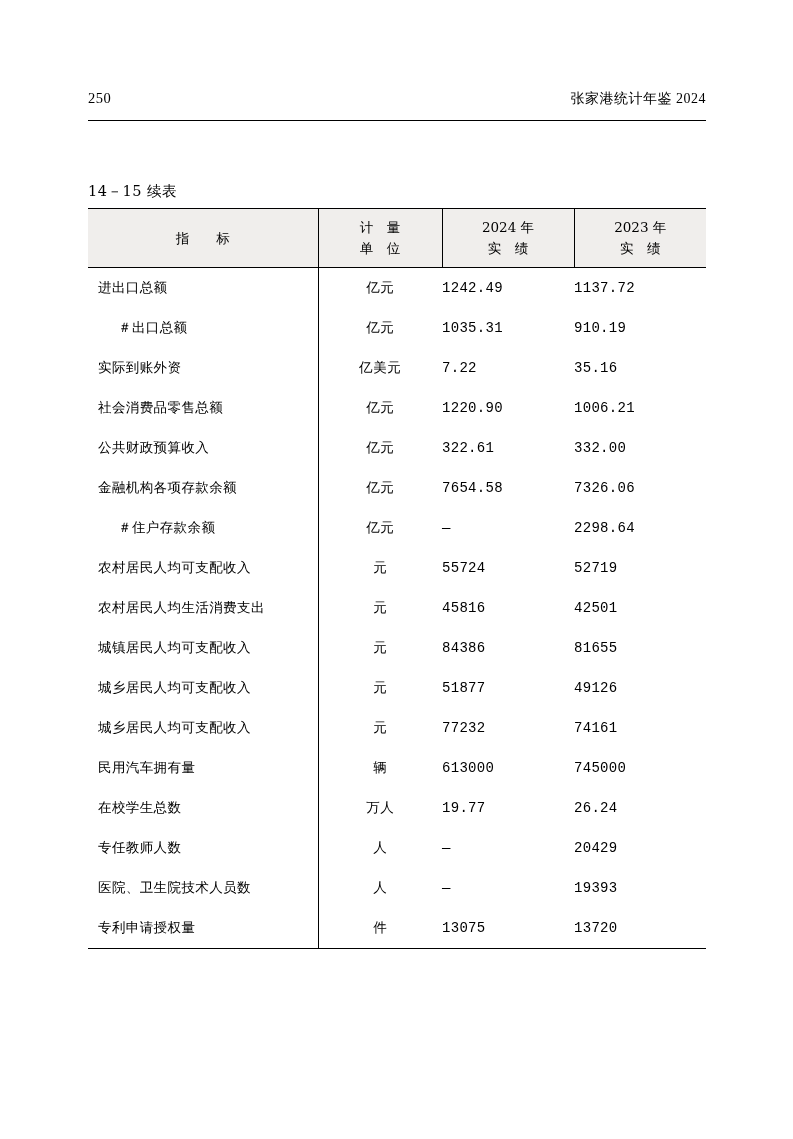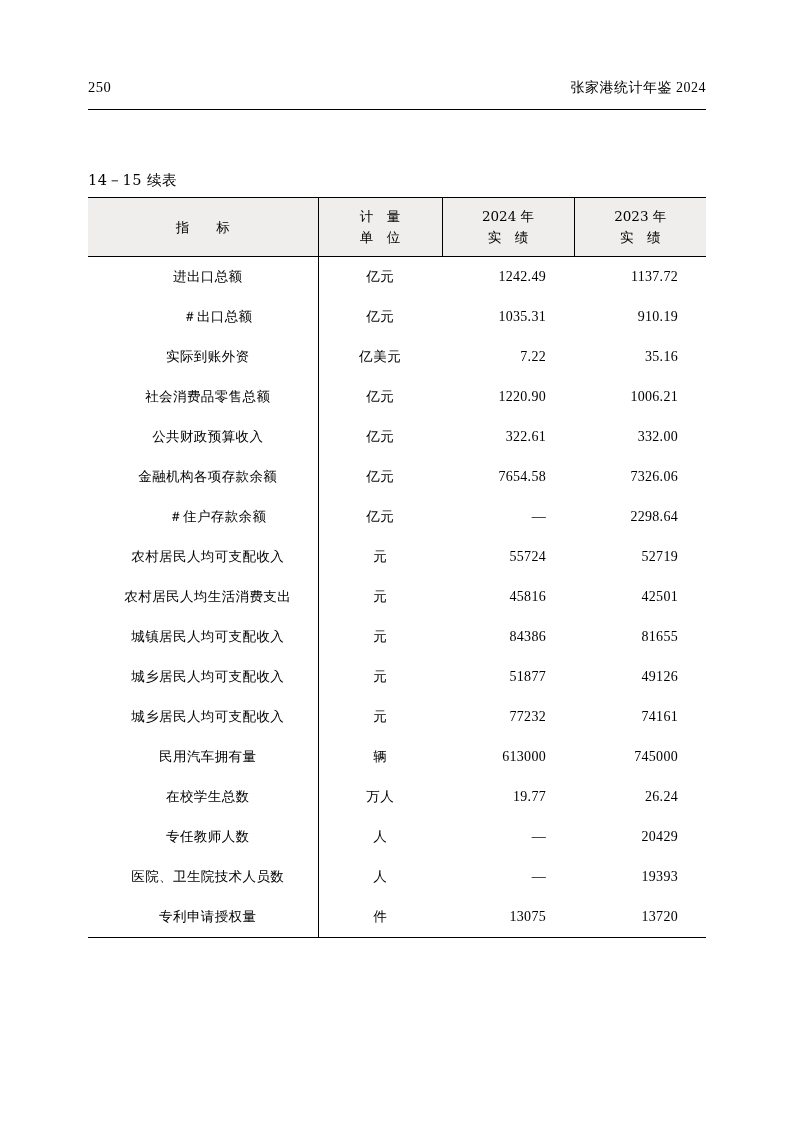--- a/index.html
+++ b/index.html
@@ -10,21 +10,21 @@
   body {
     width: 793px;
     height: 1139px;
     font-family: "Liberation Serif", "DejaVu Serif", serif;
     color: #000000;
     position: relative;
     overflow: hidden;
   }
   .page {
     position: absolute;
-    left: 0; top: 5px;
+    left: 0; top: 16px;
     width: 793px;
     height: 806px;
     border-radius: 7px;
   }
   
   .page-header {
     position: absolute;
     left: 88px;
     top: 74px;
     width: 618px;
@@ -94,36 +94,35 @@
     margin-top: 38px;
   }
   table.stat tbody td {
     height: 40px;
     font-size: 13.5px;
     font-family: "DejaVu Serif", serif;
     padding: 0;
     vertical-align: middle;
   }
   table.stat tbody td.label {
-    text-align: center;
+    text-align: left;
     padding-left: 10px;
     letter-spacing: 0.4px;
   }
   table.stat tbody td.label.indent {
     padding-left: 30px;
   }
   table.stat tbody td.unit {
     text-align: center;
     border-left: 1.1px solid #000;
     letter-spacing: 0.6px;
   }
   table.stat tbody td.val {
-    text-align: right;
     padding-right: 28px;
-    font-family: Liberation Serif, serif;
+    font-family: Liberation Mono, monospace;
     font-size: 14px;
     letter-spacing: 0.3px;
   }
   table.stat tbody tr.last td {
     border-bottom: 1.6px solid #000;
   }
 </style>
 </head>
 <body>
 

